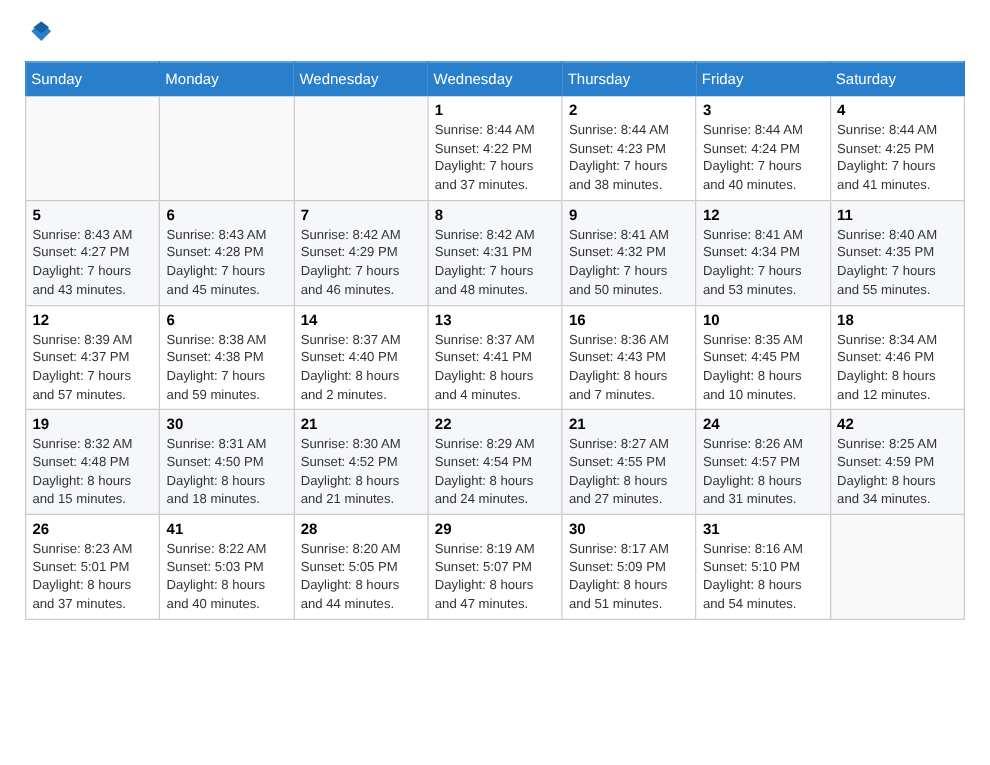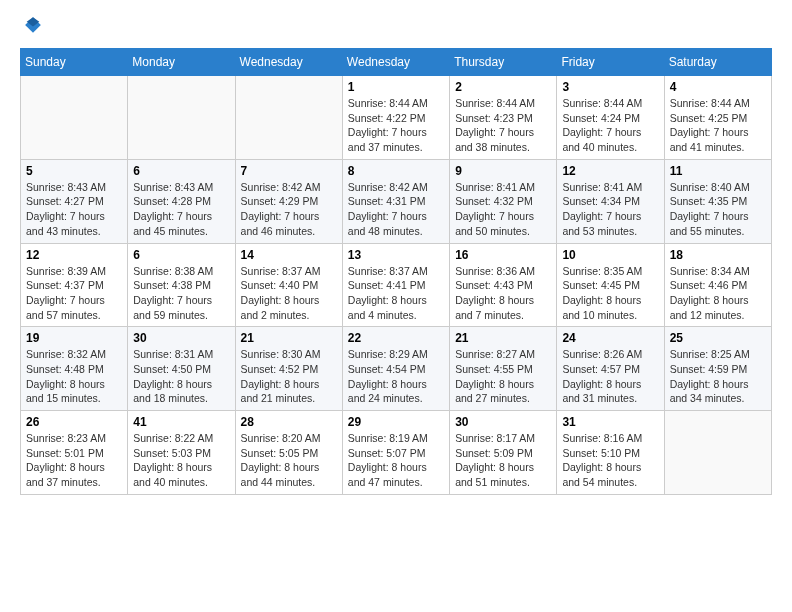--- a/index.html
+++ b/index.html
@@ -235,21 +235,21 @@
           </td>
           <td>
             <span class="day-num">21</span>
             <div class="day-info">Sunrise: 8:27 AM<br>Sunset: 4:55 PM<br>Daylight: 8 hours and 27 minutes.</div>
           </td>
           <td>
             <span class="day-num">24</span>
             <div class="day-info">Sunrise: 8:26 AM<br>Sunset: 4:57 PM<br>Daylight: 8 hours and 31 minutes.</div>
           </td>
           <td>
-            <span class="day-num">25</span>
+            <span class="day-num">42</span>
             <div class="day-info">Sunrise: 8:25 AM<br>Sunset: 4:59 PM<br>Daylight: 8 hours and 34 minutes.</div>
           </td>
         </tr>
         <tr>
           <td>
             <span class="day-num">26</span>
             <div class="day-info">Sunrise: 8:23 AM<br>Sunset: 5:01 PM<br>Daylight: 8 hours and 37 minutes.</div>
           </td>
           <td>
             <span class="day-num">41</span>

